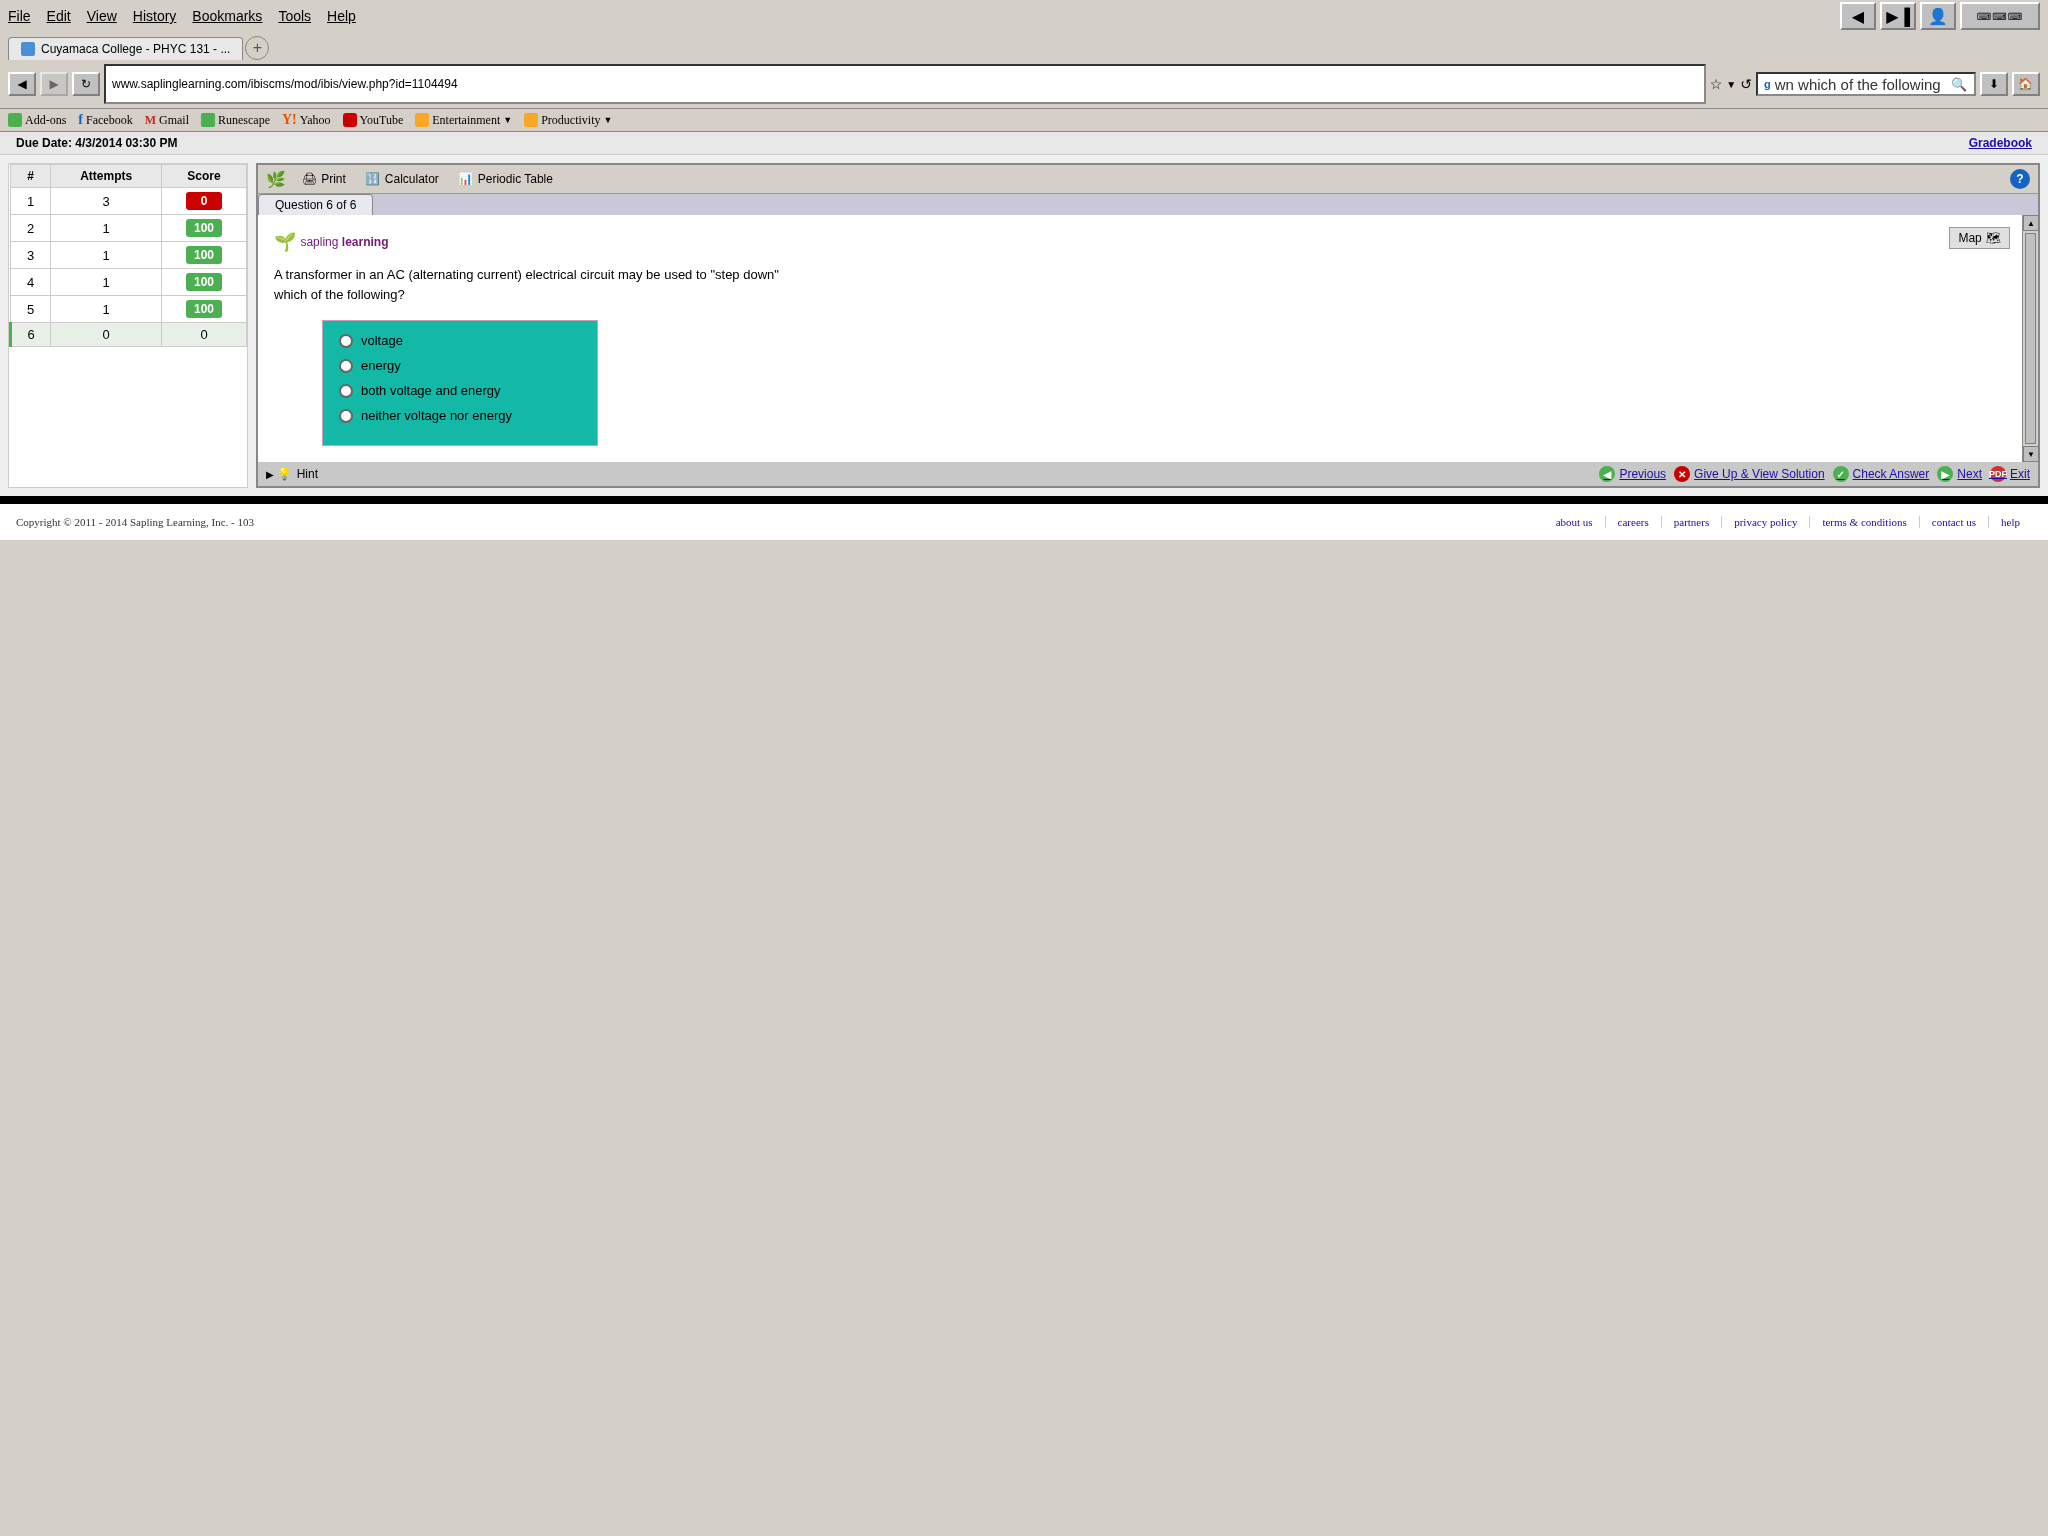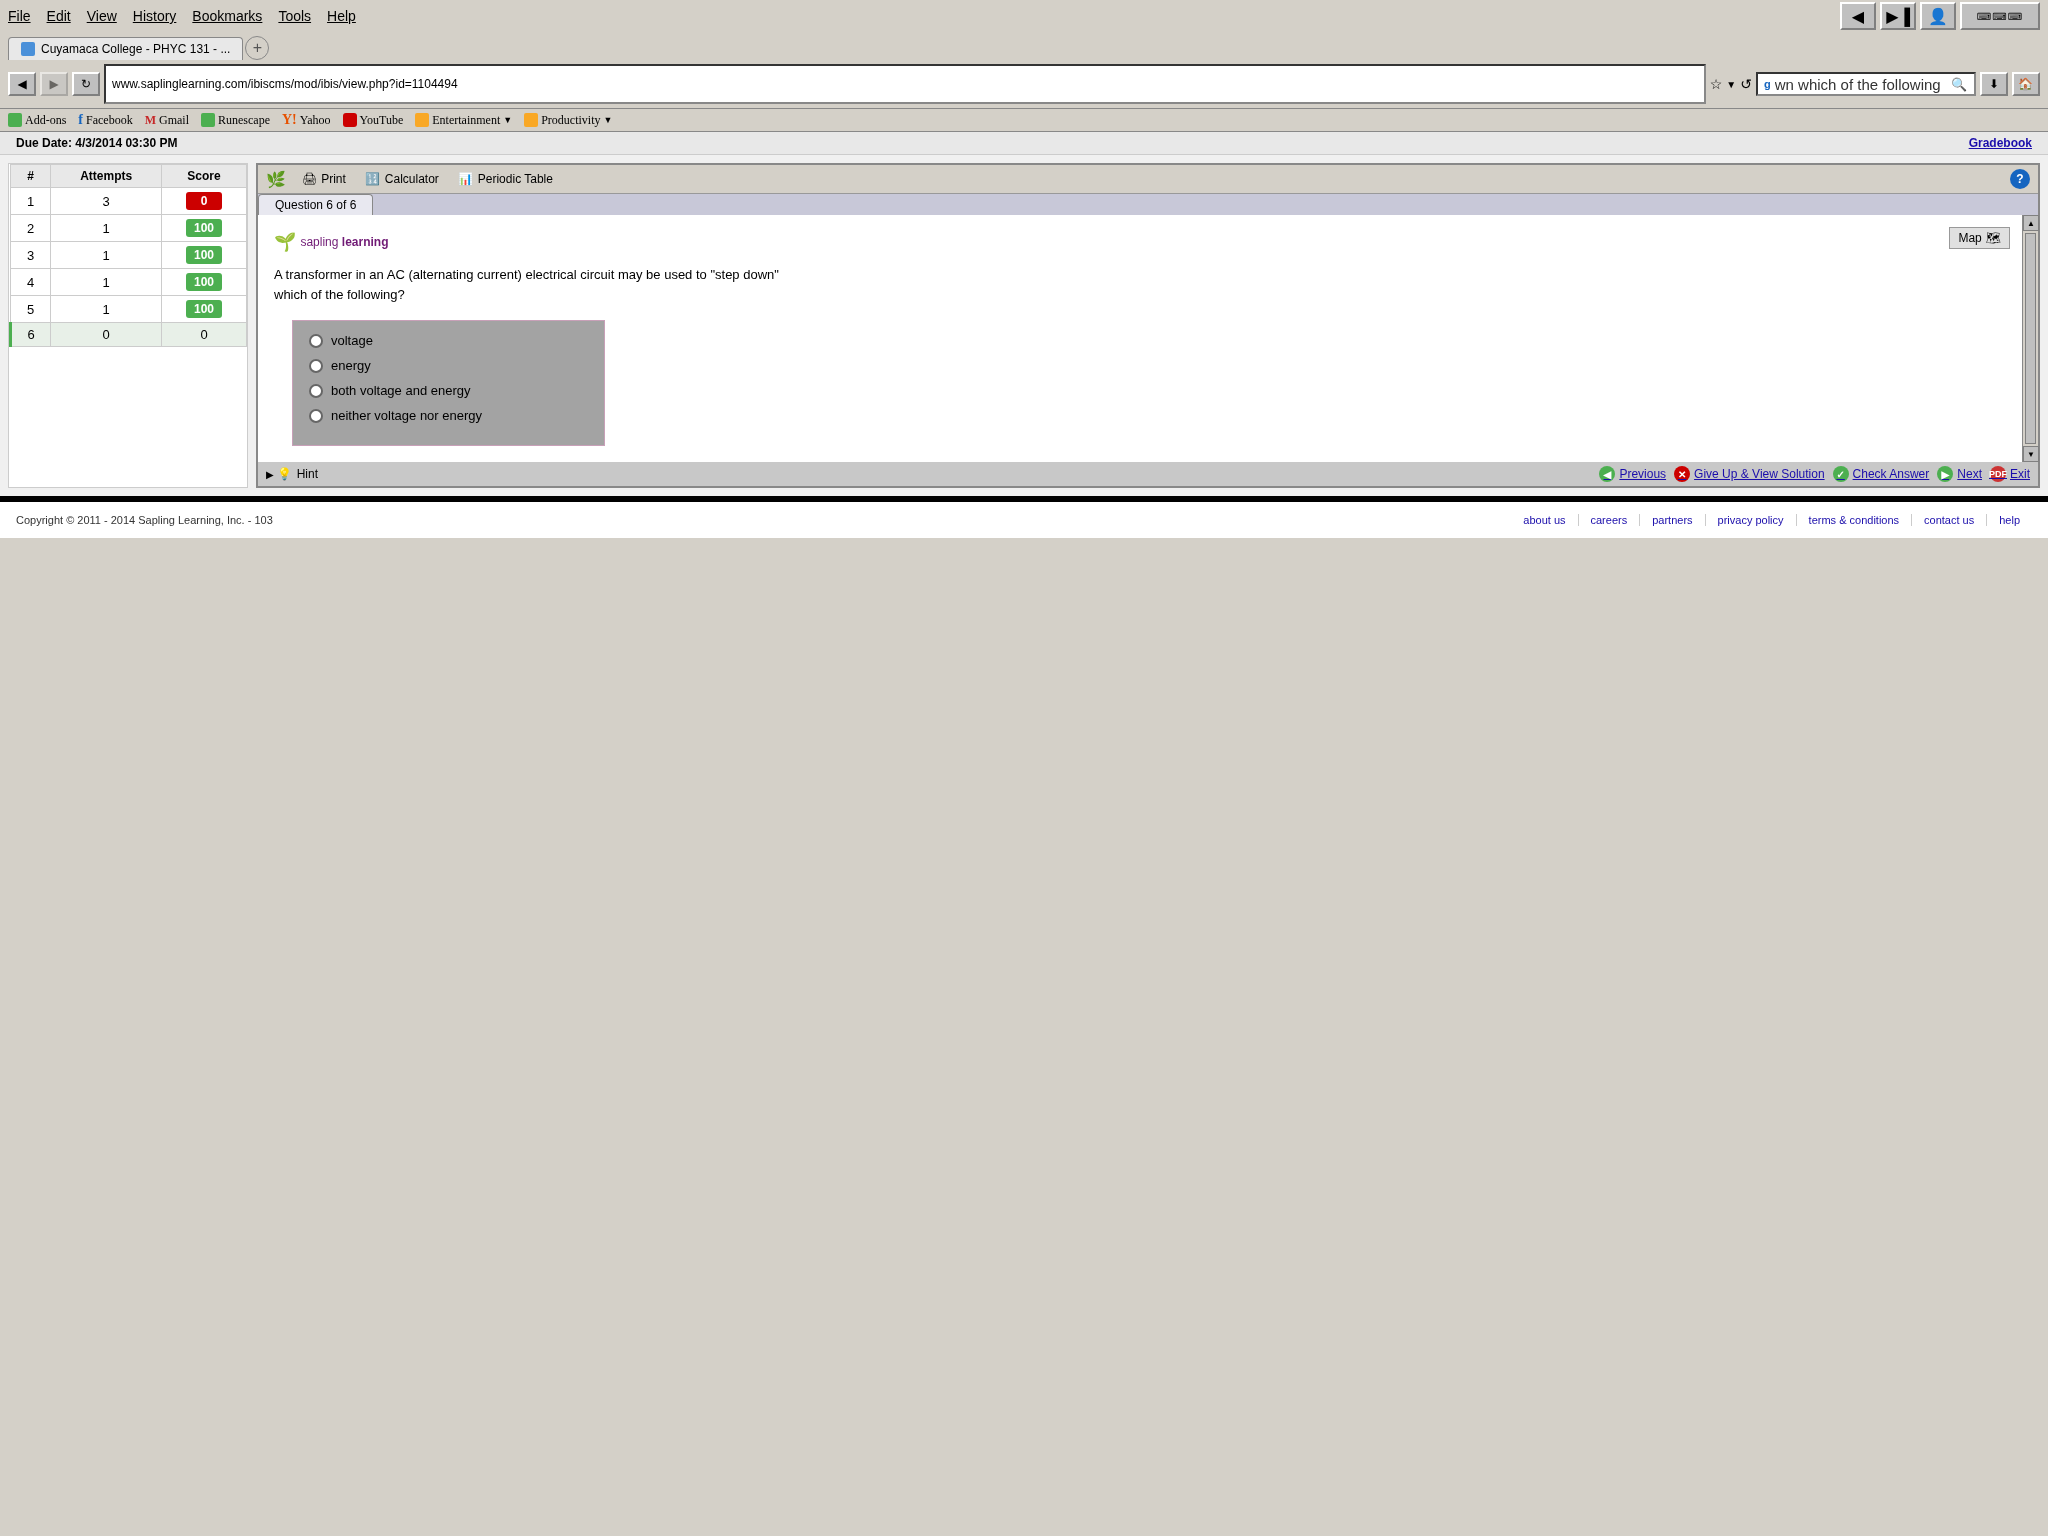--- a/index.html
+++ b/index.html
@@ -256,25 +256,25 @@
     }
 
     .question-text {
       font-size: 13px;
       line-height: 1.5;
       margin-bottom: 16px;
     }
 
     
     .answer-choices {
-      background: #a3a3a3;
+      background: #14b8a6;
       border: 1px solid #c8a0b8;
       padding: 12px 16px;
-      width: 313px;
-      margin-left: 18px;
+      width: 276px;
+      margin-left: 48px;
     }
     .choice-item {
       display: flex; align-items: center; gap: 8px;
       margin-bottom: 10px;
       font-size: 13px;
       cursor: pointer;
     }
     .radio-btn {
       width: 14px; height: 14px;
       border-radius: 50%;
@@ -339,26 +339,27 @@
       flex: 1;
       background: #c0c0c0;
       border: 1px solid #808080;
       margin: 2px;
     }
 
     
     .footer {
       background: white;
       padding: 12px 16px;
-      border-top: 6px solid #000000;
+      border-top: 8px solid #000000;
       display: flex;
       align-items: flex-start;
       justify-content: space-between;
       font-size: 11px;
       color: #333;
+      font-family: Liberation Serif, serif;
     }
     .footer-links {
       display: flex; gap: 0;
     }
     .footer-link {
       color: #1a0dab; cursor: pointer; text-decoration: none;
       padding: 0 12px;
       border-right: 1px solid #ccc;
     }
     .footer-link:last-child { border-right: none; }

